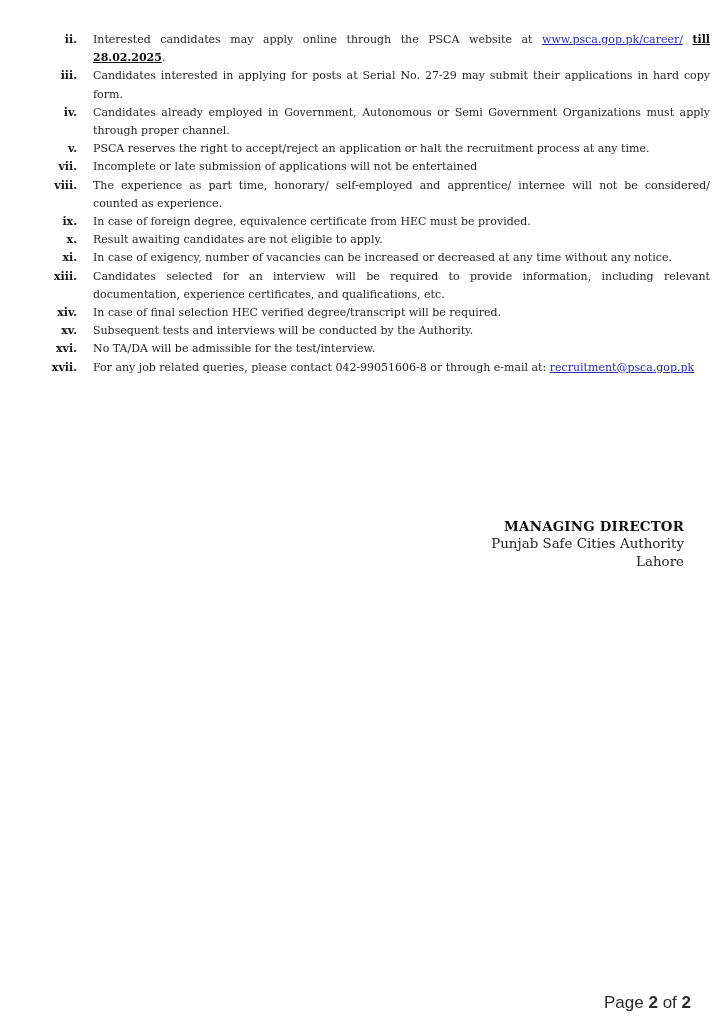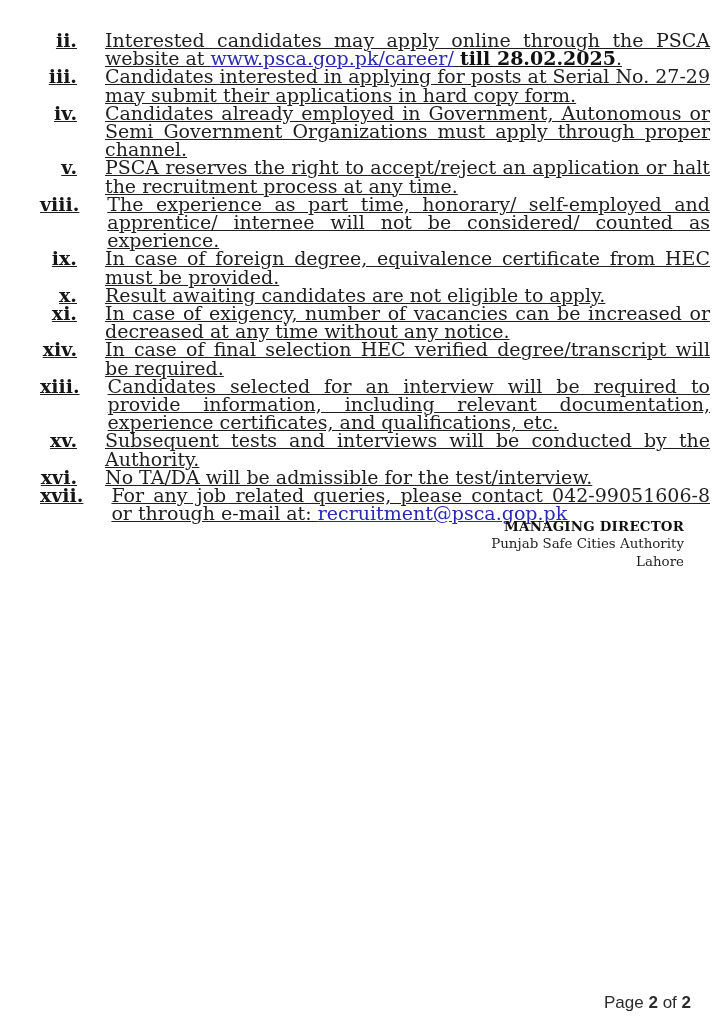--- a/index.html
+++ b/index.html
@@ -18,36 +18,35 @@
     height: 1024px;
     background: var(--page-background);
     font-family: "DejaVu Serif", serif;
     color: var(--text);
     overflow: hidden;
   }
   .terms-list {
     list-style: none;
     margin: 0;
     padding: 31px 14px 0 40px;
-    font-size: 19px;
+    font-size: 11px;
     line-height: 18.2px;
-    text-decoration: underline;
   }
   li.term {
     display: flex;
     align-items: flex-start;
   }
   .numeral {
     flex: 0 0 37px;
     text-align: right;
     font-weight: bold;
     color: #161616;
   }
   .item-text {
-    margin-left: 28px;
+    margin-left: 16px;
     width: 617px;
     text-align: justify;
   }
   .item-text .link {
     color: var(--link);
     text-decoration: underline;
     white-space: nowrap;
     cursor: pointer;
   }
   .item-text .bold-underline {
@@ -96,42 +95,46 @@
       </li>
       <li class="term">
         <span class="numeral">iv.</span>
         <div class="item-text"><span class="text-run">Candidates already employed in Government, Autonomous or Semi Government Organizations must apply through proper channel.</span></div>
       </li>
       <li class="term">
         <span class="numeral">v.</span>
         <div class="item-text"><span class="text-run">PSCA reserves the right to accept/reject an application or halt the recruitment process at any time.</span></div>
       </li>
       <li class="term">
+        <span class="numeral">vii.</span>
+        <div class="item-text"><span class="text-run">Incomplete or late submission of applications will not be entertained</span></div>
+      </li>
+      <li class="term">
         <span class="numeral">viii.</span>
         <div class="item-text"><span class="text-run">The experience as part time, honorary/ self-employed and apprentice/ internee will not be considered/ counted as experience.</span></div>
       </li>
       <li class="term">
         <span class="numeral">ix.</span>
         <div class="item-text"><span class="text-run">In case of foreign degree, equivalence certificate from HEC must be provided.</span></div>
       </li>
       <li class="term">
         <span class="numeral">x.</span>
         <div class="item-text"><span class="text-run">Result awaiting candidates are not eligible to apply.</span></div>
       </li>
       <li class="term">
         <span class="numeral">xi.</span>
         <div class="item-text"><span class="text-run">In case of exigency, number of vacancies can be increased or decreased at any time without any notice.</span></div>
       </li>
       <li class="term">
+        <span class="numeral">xiii.</span>
+        <div class="item-text"><span class="text-run">Candidates selected for an interview will be required to provide information, including relevant documentation, experience certificates, and qualifications, etc.</span></div>
+      </li>
+      <li class="term">
         <span class="numeral">xiv.</span>
         <div class="item-text"><span class="text-run">In case of final selection HEC verified degree/transcript will be required.</span></div>
-      </li>
-      <li class="term">
-        <span class="numeral">xiii.</span>
-        <div class="item-text"><span class="text-run">Candidates selected for an interview will be required to provide information, including relevant documentation, experience certificates, and qualifications, etc.</span></div>
       </li>
       <li class="term">
         <span class="numeral">xv.</span>
         <div class="item-text"><span class="text-run">Subsequent tests and interviews will be conducted by the Authority.</span></div>
       </li>
       <li class="term">
         <span class="numeral">xvi.</span>
         <div class="item-text"><span class="text-run">No TA/DA will be admissible for the test/interview.</span></div>
       </li>
       <li class="term">

